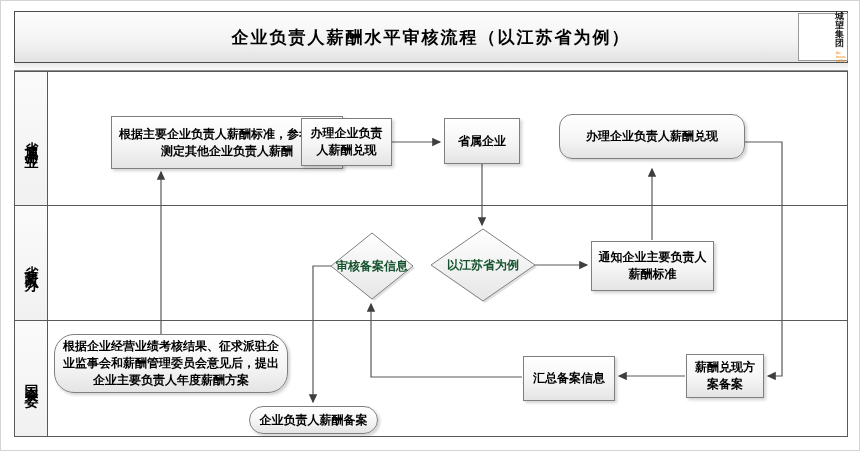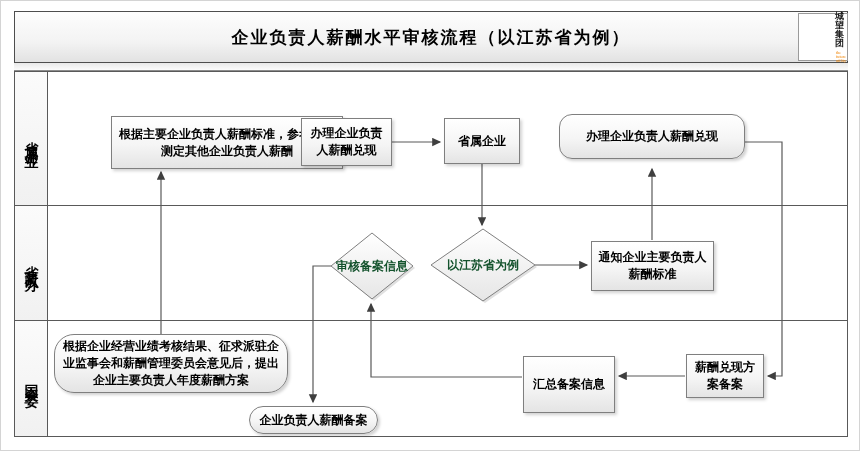--- a/index.html
+++ b/index.html
@@ -55,21 +55,21 @@
   .dtext{position:absolute;z-index:3;display:flex;align-items:center;justify-content:center;
          text-align:center;font-weight:bold;font-size:12px;line-height:1.35;color:#14532d;}
 
   #n1{left:62px;top:115px;width:232px;height:53px;margin-left:48px;}
   #n2{left:300px;top:117px;width:91px;height:48px;}
   #n3{left:443px;top:117px;width:76px;height:46px;}
   #n4{left:558px;top:113px;width:186px;height:45px;border-radius:13px;}
   #n7{left:590px;top:240px;width:123px;height:50px;}
   #n8{left:53px;top:333px;width:234px;height:59px;}
   #n9{left:248px;top:405px;width:129px;height:28px;}
-  #n10{left:522px;top:355px;width:92px;height:57px;text-align:center;}
+  #n10{left:522px;top:355px;width:92px;height:45px;text-align:center;}
   #n11{left:685px;top:353px;width:78px;height:44px;}
   #d1{left:331px;top:241px;width:80px;height:48px;}
   #d2{left:430px;top:250px;width:104px;height:28px;}
 </style>
 </head>
 <body>
 
 <div class="canvas">
 
   <div class="title-box">

